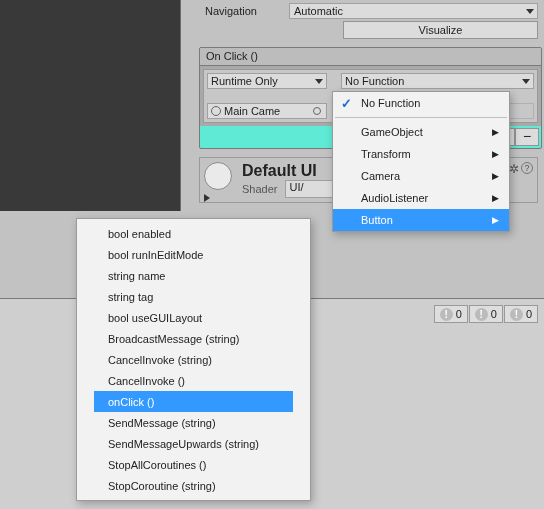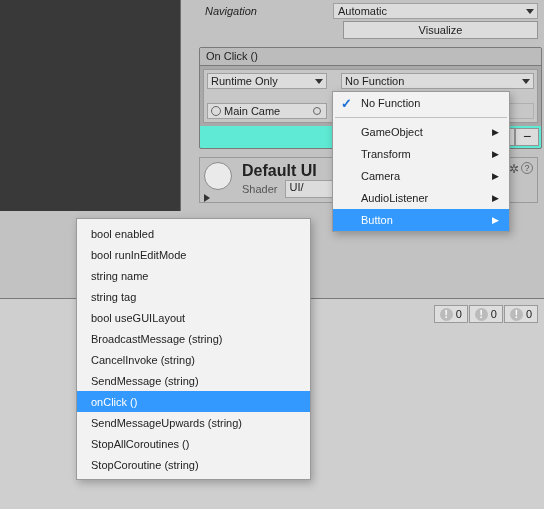--- a/index.html
+++ b/index.html
@@ -3,21 +3,21 @@
 <meta charset="utf-8">
 <style>
 * { box-sizing: border-box; font-family: "Segoe UI", Arial, sans-serif; font-size: 11px; color: #222; }
 body { margin: 0; width: 544px; height: 509px; background: #c2c2c2; overflow: hidden; position: relative; }
 
 .dark-panel { position: absolute; left: 0; top: 0; width: 181px; height: 211px; background: #393939; border-right: 1px solid #6b6b6b; }
 
 .inspector { position: absolute; left: 181px; top: 0; right: 0; height: 298px; background: #c2c2c2; }
 
 .row { display: flex; align-items: center; height: 18px; margin: 1px 0; }
-.prop-label { width: 152px; padding-left: 24px; font-style: italic; }
+.prop-label { width: 108px; padding-left: 24px; }
 .field { background: #dcdcdc; border: 1px solid #a0a0a0; height: 16px; line-height: 14px; padding: 0 4px; flex: 1; margin-right: 6px; position: relative; }
 .dd-arrow { position: absolute; right: 3px; top: 5px; width: 0; height: 0; border-left: 4px solid transparent; border-right: 4px solid transparent; border-top: 5px solid #333; }
 
 .btn { background: #dcdcdc; border: 1px solid #949494; height: 18px; line-height: 16px; text-align: center; margin-right: 6px; }
 .visualize { width: 195px; margin-left: auto; }
 
 .onclick-box { margin: 8px 2px 0 18px; background: #5eead4; border: 1px solid #7a7a7a; border-radius: 2px; }
 .onclick-head { background: #bcbcbc; border-bottom: 1px solid #7a7a7a; height: 18px; line-height: 16px; padding: 0 6px; }
 .onclick-body { padding: 3px; background: #a9a9a9; }
 .onclick-inner { background: #c7c7c7; border: 1px solid #9a9a9a; padding: 3px; display: grid; grid-template-columns: 120px 1fr; gap: 14px; }
@@ -43,21 +43,21 @@
 .status .badge { background: #dedede; border: 1px solid #9a9a9a; height: 18px; padding: 0 5px; display: flex; align-items: center; gap: 3px; }
 .status .ico { display: inline-flex; width: 13px; height: 13px; border-radius: 50%; align-items: center; justify-content: center; font-size: 10px; font-weight: bold; }
 
 .menu1 { position: absolute; left: 332px; top: 91px; width: 178px; background: #f2f2f2; border: 1px solid #9a9a9a; box-shadow: 2px 3px 8px rgba(0,0,0,0.25); }
 .menu1 .it { height: 22px; display: flex; align-items: center; padding: 0 10px 0 28px; position: relative; }
 .menu1 .it.sel { background: #3399ff; color: #fff; }
 .menu1 .sep { height: 1px; background: #c0c0c0; margin: 3px 2px; }
 .menu1 .chk { position: absolute; left: 8px; color: #1a6fd6; font-size: 13px; font-weight: bold; }
 .menu1 .arr { margin-left: auto; font-size: 9px; }
 
-.menu2 { position: absolute; left: 76px; top: 218px; width: 235px; background: #f2f2f2; border: 1px solid #9a9a9a; box-shadow: 2px 3px 8px rgba(0,0,0,0.25); padding: 4px 0; }
+.menu2 { position: absolute; left: 76px; top: 218px; width: 235px; background: #f2f2f2; border: 1px solid #9a9a9a; box-shadow: 2px 3px 8px rgba(0,0,0,0.25); padding: 4px 17px; }
 .menu2 .it { height: 21px; display: flex; align-items: center; padding: 0 14px; }
 .menu2 .it.sel { background: #3399ff; color: #fff; }
 </style>
 </head>
 <body>
 
 <div class="dark-panel"></div>
 
 <div class="inspector">
 
@@ -175,26 +175,29 @@
     <div class="it">
       <span>bool useGUILayout</span>
     </div>
     <div class="it">
       <span>BroadcastMessage (string)</span>
     </div>
     <div class="it">
       <span>CancelInvoke (string)</span>
     </div>
     <div class="it">
-      <span>SendMessage (string)</span>
+      <span>CancelInvoke ()</span>
     </div>
     <div class="it sel">
       <span style="color: rgb(255, 255, 255);">onClick ()</span>
     </div>
     <div class="it">
+      <span>SendMessage (string)</span>
+    </div>
+    <div class="it">
       <span>SendMessageUpwards (string)</span>
     </div>
     <div class="it">
       <span>StopAllCoroutines ()</span>
     </div>
     <div class="it">
       <span>StopCoroutine (string)</span>
     </div>
   </div>
 

